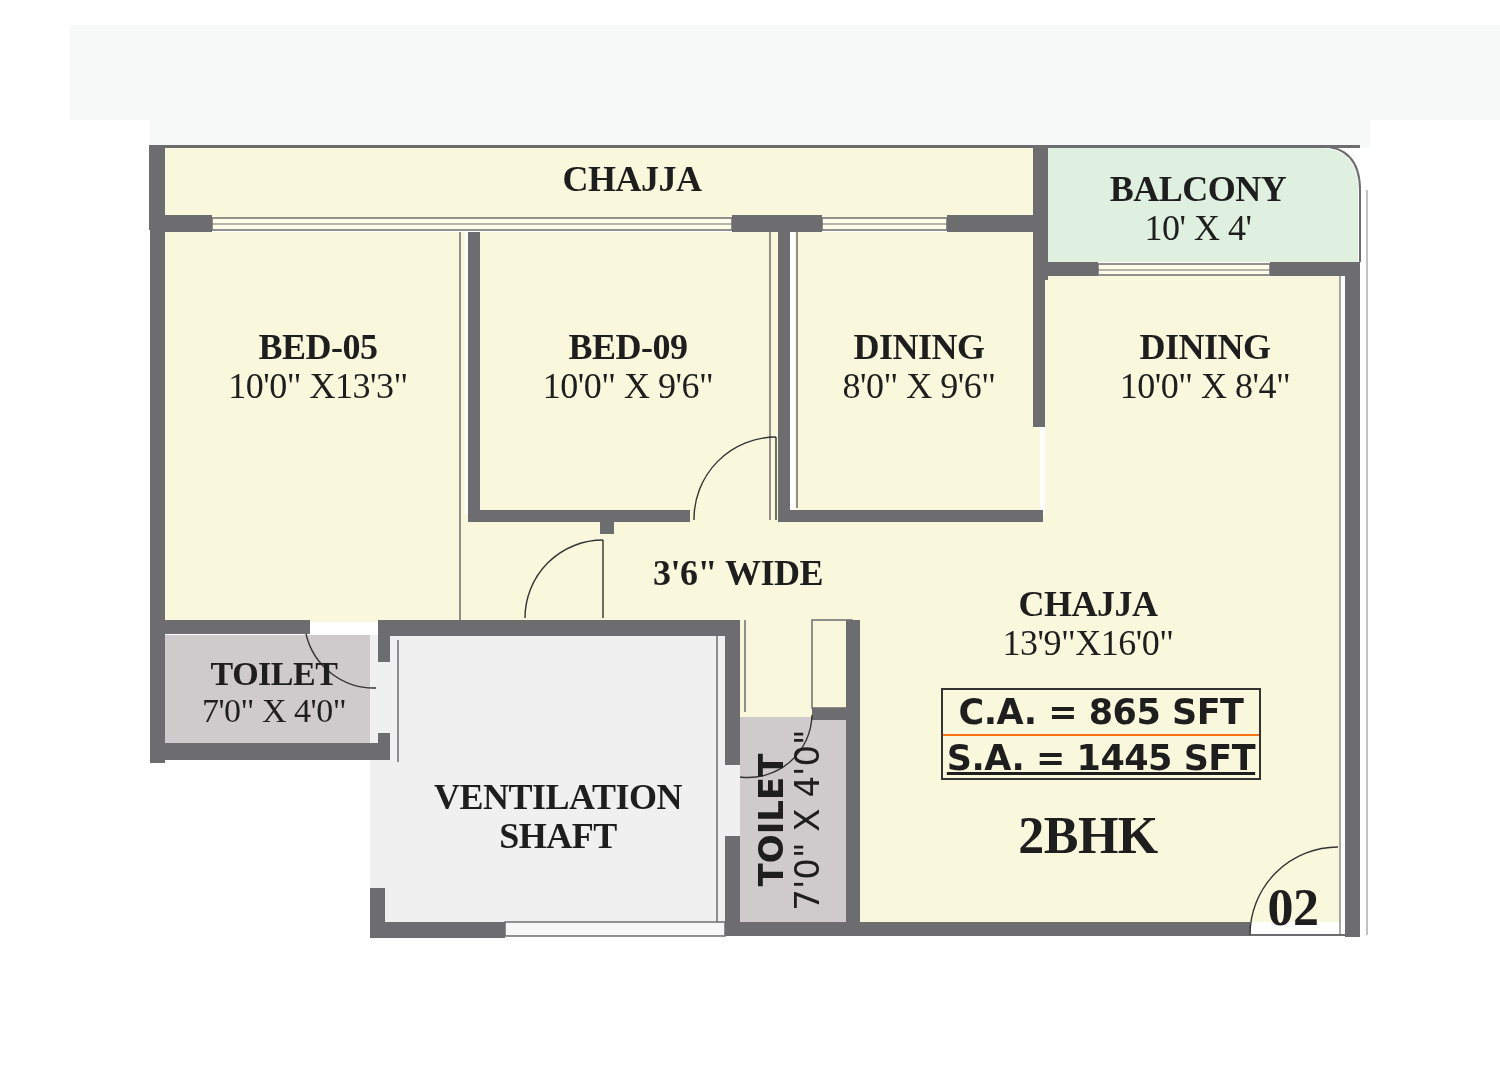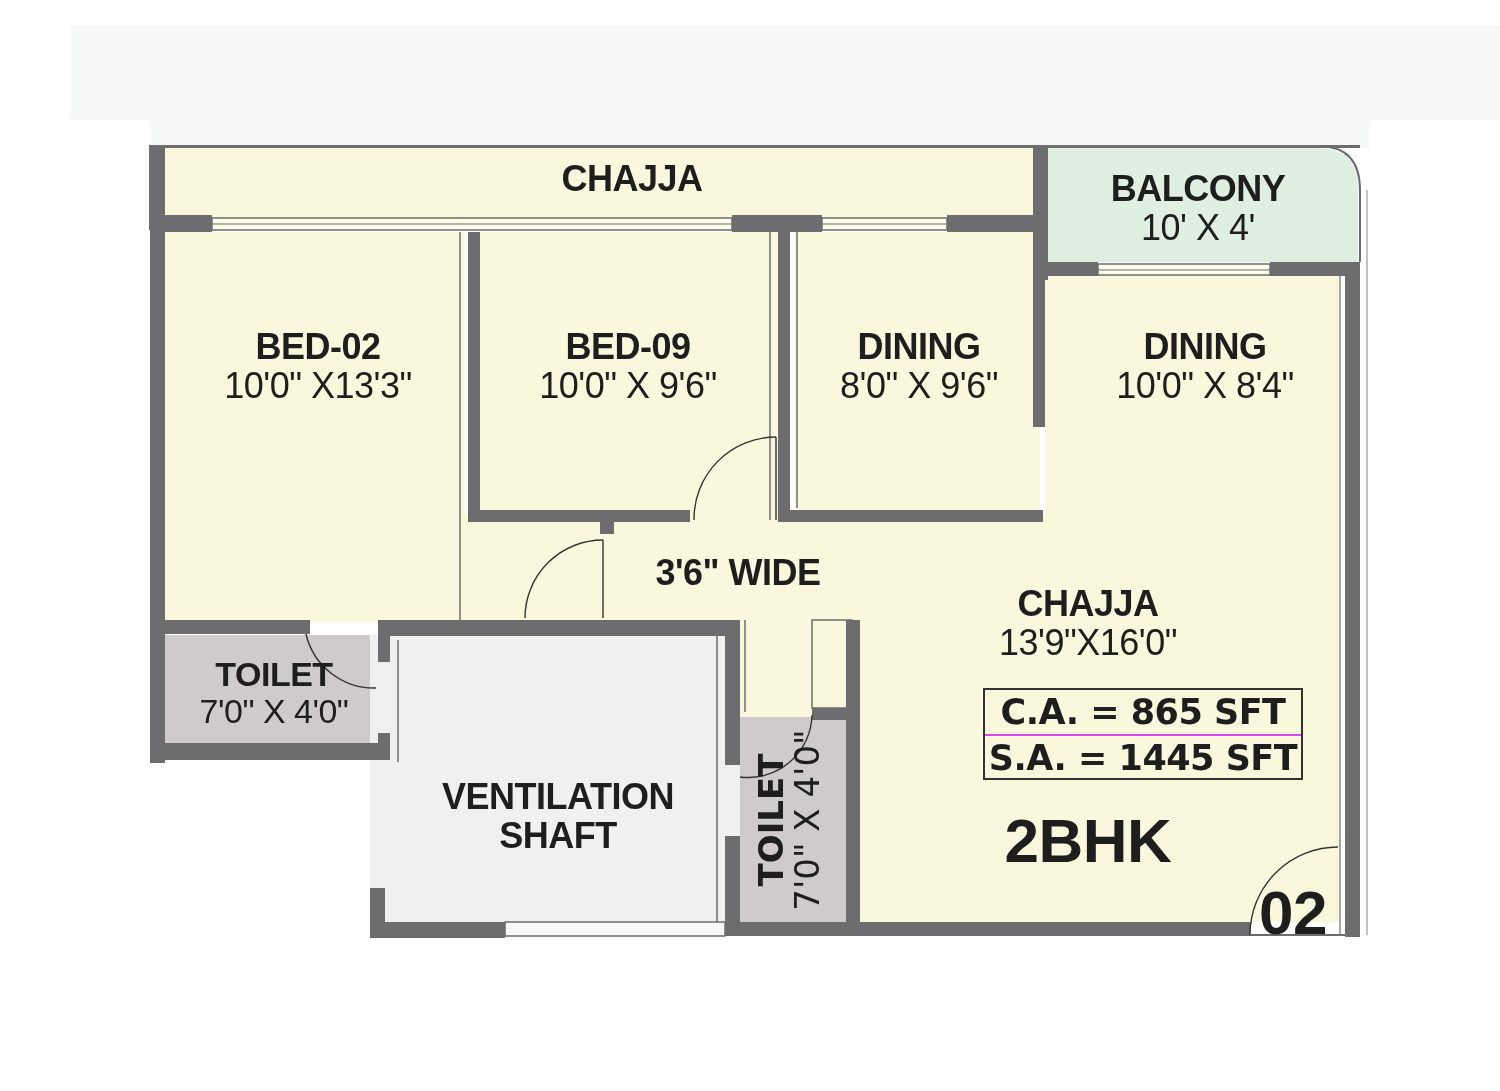--- a/index.html
+++ b/index.html
@@ -1,24 +1,24 @@
 <!DOCTYPE html>
 <html><head>
 <meta charset="utf-8">
 <style>
   html, body { margin:0; padding:0; background:#ffffff; }
   body { width:1500px; height:1091px; position:relative; overflow:hidden; font-family:"DejaVu Sans", sans-serif; }
   #plan { position:absolute; left:0; top:0; width:1500px; height:1091px; }
-  .lbl { position:absolute; text-align:center; color:#1e1e1e; font-family:Liberation Sans, sans-serif; font-weight:bold; line-height:1.08; white-space:nowrap; transform:translateX(-50%); letter-spacing:-0.5px; }
+  .lbl { position:absolute; text-align:center; color:#1e1e1e; font-family:Liberation Serif, serif; font-weight:bold; line-height:1.08; white-space:nowrap; transform:translateX(-50%); letter-spacing:-0.5px; }
   .lbl .n { display:block; font-size:36px; }
   .lbl .d { display:block; font-size:36px; font-weight:normal; }
-  .lbl.big .n { font-size:62px; }
-  .area-box { position:absolute; left:983px; top:688px; width:320px; height:92px; border:2px solid #333; box-sizing:border-box; }
+  .lbl.big .n { font-size:52px; }
+  .area-box { position:absolute; left:941px; top:688px; width:320px; height:92px; border:2px solid #333; box-sizing:border-box; }
   .area-row { height:44px; line-height:44px; text-align:center; font-size:35px; color:#1e1e1e; font-weight:bold; font-family:"DejaVu Sans", sans-serif; letter-spacing:-0.5px; }
-  .area-row + .area-row { border-top:2px solid #d946ef; }
+  .area-row + .area-row { border-top:2px solid #f97316;text-decoration:underline; }
   .vert { position:absolute; left:790px; top:820px; transform:translate(-50%,-50%) rotate(-90deg); text-align:center; white-space:nowrap; color:#1e1e1e; font-weight:bold; line-height:1.05; }
   .vert span { display:block; font-size:34px; }
   .vert span.d { font-weight:normal; }
 </style>
 </head>
 <body>
 
 <svg id="plan" viewBox="0 0 1500 1091" xmlns="http://www.w3.org/2000/svg">
 
   <rect x="70" y="25" width="1430" height="95" fill="#f7f8f8"></rect>
@@ -127,21 +127,21 @@
 <div class="lbl" style="left:632px; top:160px;">
   <span class="n">CHAJJA</span>
 </div>
 
 <div class="lbl" style="left:1198px; top:170px;">
   <span class="n">BALCONY</span>
   <span class="d">10' X 4'</span>
 </div>
 
 <div class="lbl" style="left:318px; top:328px;">
-  <span class="n">BED-02</span>
+  <span class="n">BED-05</span>
   <span class="d">10'0" X13'3"</span>
 </div>
 
 <div class="lbl" style="left:628px; top:328px;">
   <span class="n">BED-09</span>
   <span class="d">10'0" X 9'6"</span>
 </div>
 
 <div class="lbl" style="left:919px; top:328px;">
   <span class="n">DINING</span>

